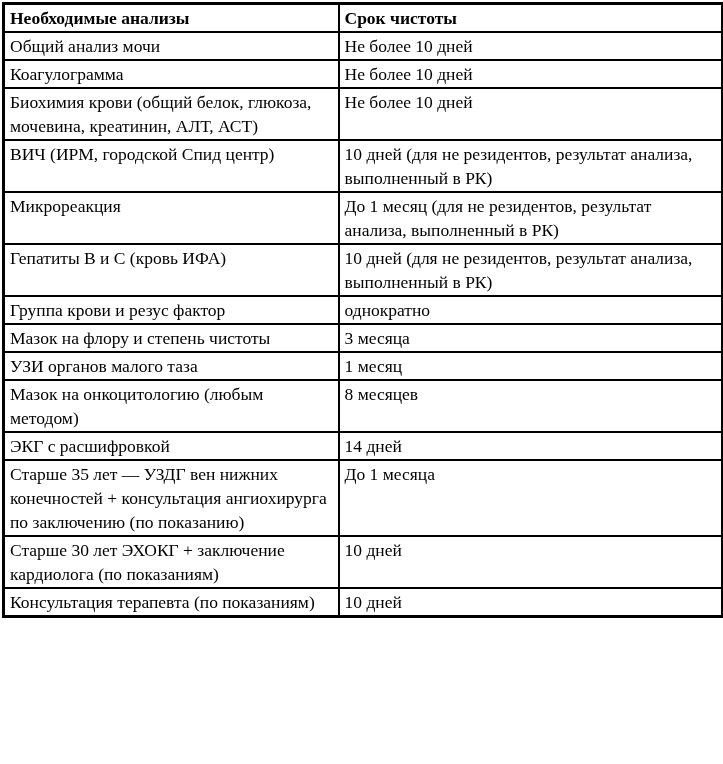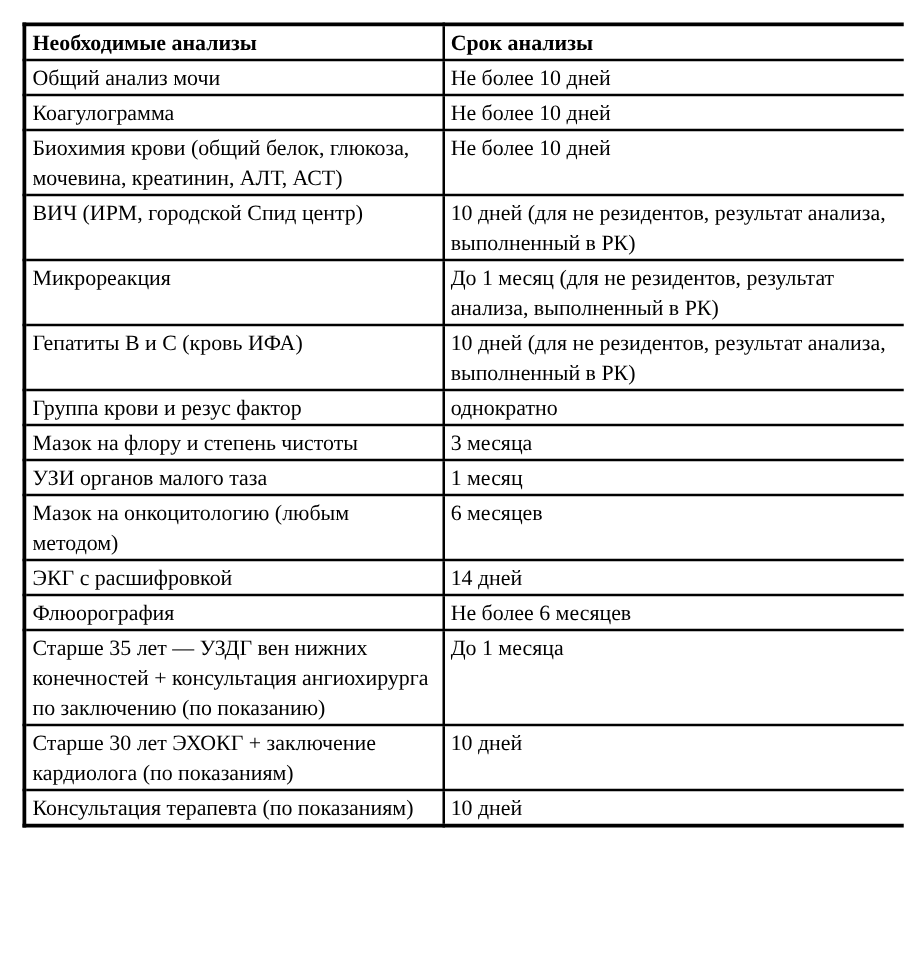--- a/index.html
+++ b/index.html
@@ -2,21 +2,21 @@
 <html><head>
 <meta charset="utf-8">
 <style>
   html, body {
     margin: 0;
     padding: 0;
     background: #ffffff;
   }
   .page {
     width: 723px;
-    padding: 18px;
+    padding: 2px;
     box-sizing: border-box;
   }
   table.analyses {
     border-collapse: collapse;
     table-layout: fixed;
     width: 719px;
     font-family: "Liberation Serif", "DejaVu Serif", serif;
     font-size: 17.5px;
     line-height: 24px;
     color: #000000;
@@ -44,21 +44,21 @@
 
 <div class="page">
   <table class="analyses">
     <colgroup>
       <col class="c1">
       <col class="c2">
     </colgroup>
     <thead>
       <tr>
         <th>Необходимые анализы</th>
-        <th>Срок анализы</th>
+        <th>Срок чистоты</th>
       </tr>
     </thead>
     <tbody id="table-body">
         <tr>
           <td><span>Общий анализ мочи</span></td>
           <td><span>Не более 10 дней</span></td>
         </tr>
         <tr>
           <td><span>Коагулограмма</span></td>
           <td><span>Не более 10 дней</span></td>
@@ -86,29 +86,25 @@
         <tr>
           <td><span>Мазок на флору и степень чистоты</span></td>
           <td><span>3 месяца</span></td>
         </tr>
         <tr>
           <td><span>УЗИ органов малого таза</span></td>
           <td><span>1 месяц</span></td>
         </tr>
         <tr>
           <td><span>Мазок на онкоцитологию (любым методом)</span></td>
-          <td><span>6 месяцев</span></td>
+          <td><span>8 месяцев</span></td>
         </tr>
         <tr>
           <td><span>ЭКГ с расшифровкой</span></td>
           <td><span>14 дней</span></td>
-        </tr>
-        <tr>
-          <td><span>Флюорография</span></td>
-          <td><span>Не более 6 месяцев</span></td>
         </tr>
         <tr>
           <td><span>Старше 35 лет — УЗДГ вен нижних конечностей + консультация ангиохирурга по заключению </span><b>(по показанию)</b></td>
           <td><span>До 1 месяца</span></td>
         </tr>
         <tr>
           <td><span>Старше 30 лет ЭХОКГ + заключение кардиолога </span><b>(по показаниям)</b></td>
           <td><span>10 дней</span></td>
         </tr>
         <tr>

